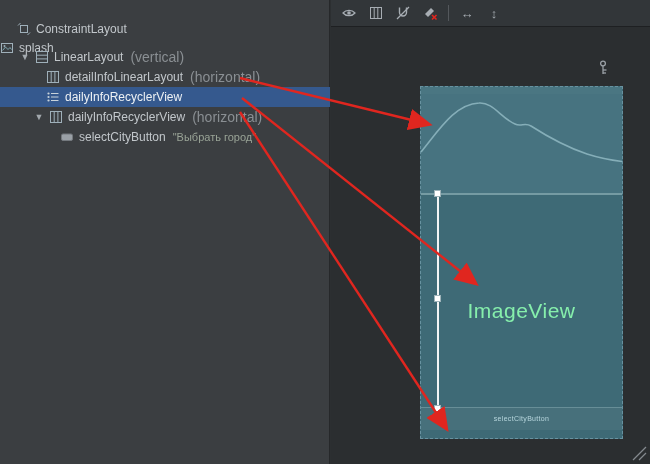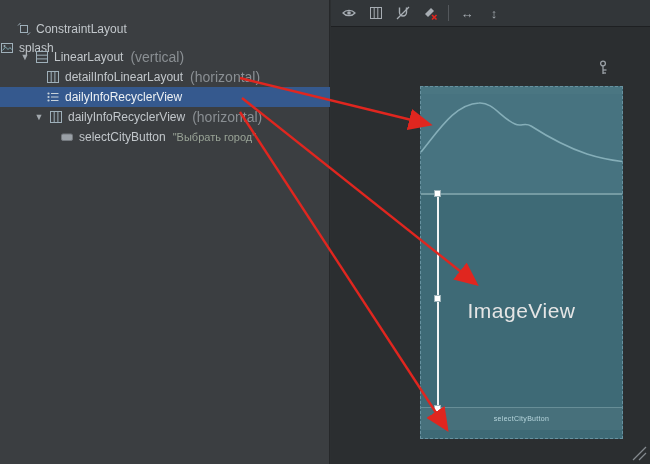--- a/index.html
+++ b/index.html
@@ -37,21 +37,21 @@
   .device{
     position:absolute;left:420px;top:86px;width:201px;height:351px;
     background:#3e6a76;border:1px dashed rgba(140,180,195,.55);box-sizing:content-box;
   }
   .statusbar{position:absolute;left:0;top:0;width:100%;height:7px;background:#4a7682}
   .graph{position:absolute;left:0;top:7px;width:100%;height:99px;background:#477380}
   .graph svg{display:block}
   .gdivider{position:absolute;left:0;top:106px;width:100%;height:2px;background:rgba(185,215,220,.45)}
   .imagelabel{
     position:absolute;left:0;top:212px;width:100%;text-align:center;
-    font-size:21px;letter-spacing:.5px;color:#e5e5e5;
+    font-size:21px;letter-spacing:.5px;color:#86efac;
   }
   .btnstrip{
     position:absolute;left:0;top:320px;width:100%;height:23px;background:#47707b;
     border-top:1px solid rgba(200,230,235,.25);box-sizing:border-box;
     text-align:center;line-height:22px;font-size:7px;letter-spacing:.3px;color:#b7d6dd;
   }
   .sel-vline{position:absolute;left:16px;top:106px;width:2px;height:216px;background:#f2f4f4}
   .handle{position:absolute;width:7px;height:7px;background:#ffffff;border:1px solid #9fb4ba;box-sizing:border-box}
   .h-top{left:13px;top:103px}
   .h-mid{left:13px;top:208px}

